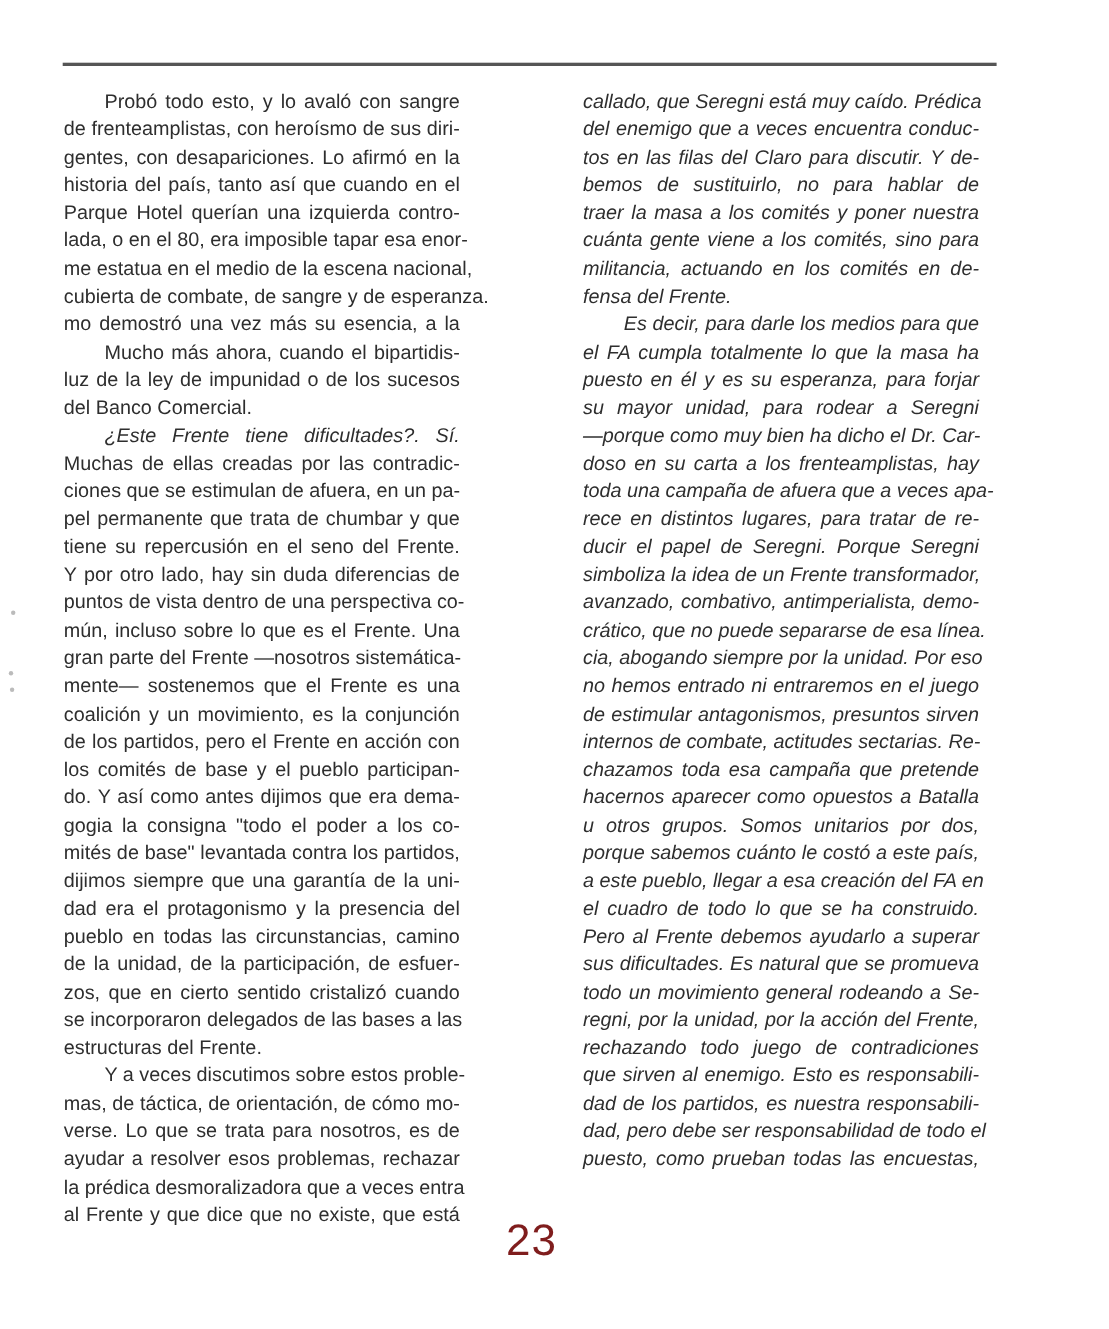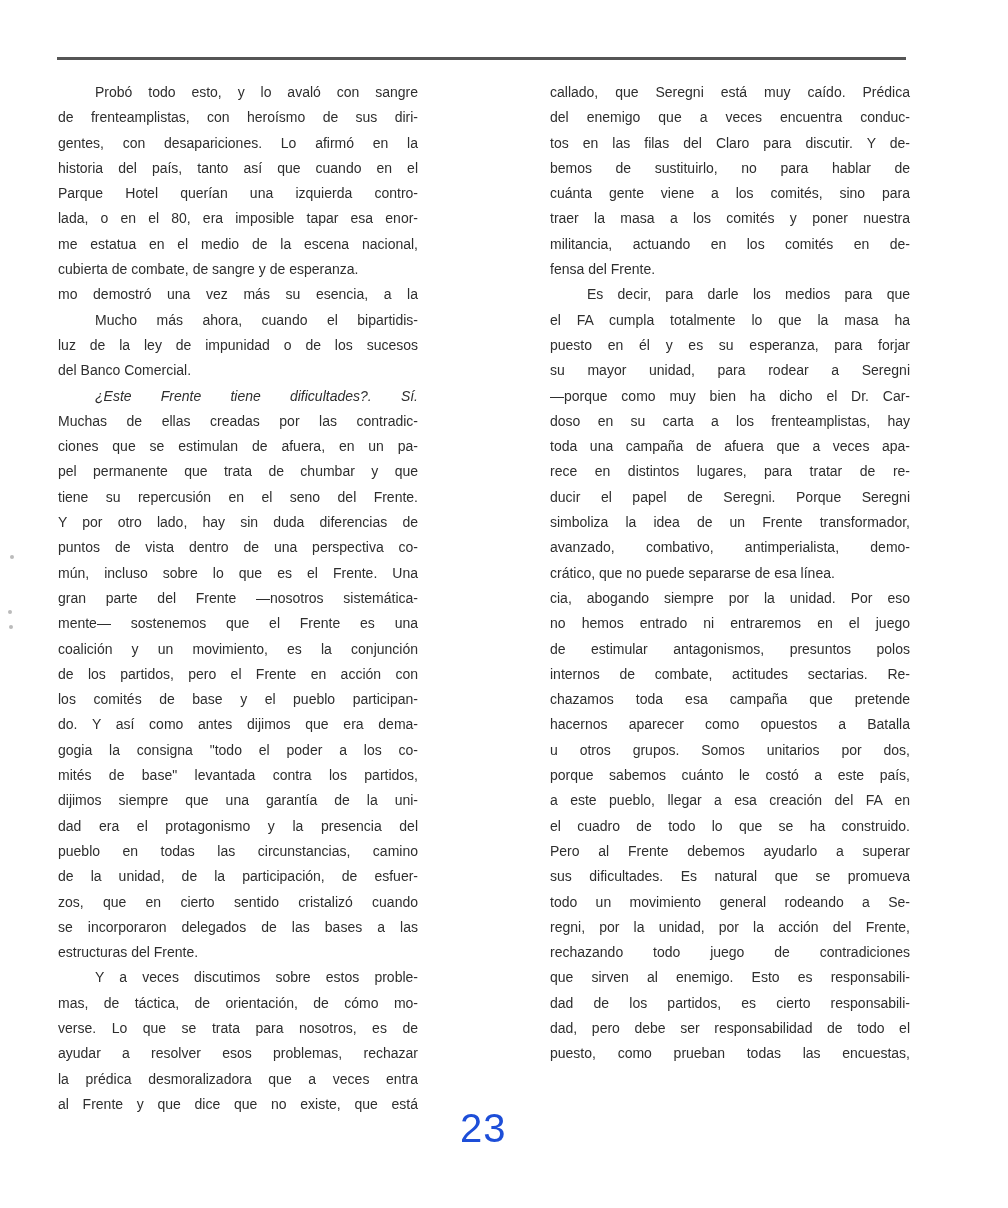--- a/index.html
+++ b/index.html
@@ -6,32 +6,32 @@
   body {
     width: 1008px; height: 1208px; position: relative; overflow: hidden;
     font-family: "Liberation Sans", sans-serif; color: #2e2e2e;
   }
   .rule {
     position: absolute; left: 57px; top: 57px; width: 849px; height: 3px;
     background: #555;
   }
   .col {
     position: absolute; top: 80px; width: 360px;
-    font-size: 14px; line-height: 25.3px; text-align: justify;
+    font-size: 18px; line-height: 25.3px; text-align: justify;
     text-align-last: justify;
   }
   .col.left { left: 58px; }
-  .col.right { left: 550px; top: 80px; }
+  .col.right { left: 530px; top: 80px; font-style: italic; }
   .line { display: block; white-space: nowrap; height: 25.3px; text-align-last: justify; text-align: justify; }
   .line.last { text-align-last: left; }
   .line.indent { padding-left: 37px; }
   .line.it { font-style: italic; }
   .pagenum {
     position: absolute; left: 460px; top: 1106px; font-size: 40px;
-    font-family: "Liberation Sans", sans-serif; color: #1d4ed8; letter-spacing: 1px;
+    font-family: "Liberation Sans", sans-serif; color: #7f1d1d; letter-spacing: 1px;
   }
   .speck { position: absolute; width: 4px; height: 4px; border-radius: 50%; background: #bbb; }
 </style>
 </head>
 <body>
 
 <div class="rule"></div>
 
 <div class="col left" id="col-left">
     <span class="line indent">Probó todo esto, y lo avaló con sangre</span>
@@ -74,53 +74,53 @@
     <span class="line">verse. Lo que se trata para nosotros, es de</span>
     <span class="line">ayudar a resolver esos problemas, rechazar</span>
     <span class="line">la prédica desmoralizadora que a veces entra</span>
     <span class="line">al Frente y que dice que no existe, que está</span>
   </div>
 <div class="col right" id="col-right">
     <span class="line">callado, que Seregni está muy caído. Prédica</span>
     <span class="line">del enemigo que a veces encuentra conduc-</span>
     <span class="line">tos en las filas del Claro para discutir. Y de-</span>
     <span class="line">bemos de sustituirlo, no para hablar de</span>
+    <span class="line">traer la masa a los comités y poner nuestra</span>
     <span class="line">cuánta gente viene a los comités, sino para</span>
-    <span class="line">traer la masa a los comités y poner nuestra</span>
     <span class="line">militancia, actuando en los comités en de-</span>
     <span class="line last">fensa del Frente.</span>
     <span class="line indent">Es decir, para darle los medios para que</span>
     <span class="line">el FA cumpla totalmente lo que la masa ha</span>
     <span class="line">puesto en él y es su esperanza, para forjar</span>
     <span class="line">su mayor unidad, para  rodear a Seregni</span>
     <span class="line">—porque como muy bien ha dicho el Dr. Car-</span>
     <span class="line">doso en su carta a los frenteamplistas, hay</span>
     <span class="line">toda una campaña de afuera que a veces apa-</span>
     <span class="line">rece en distintos lugares, para tratar de re-</span>
     <span class="line">ducir el papel de Seregni. Porque Seregni</span>
     <span class="line">simboliza la idea de un Frente transformador,</span>
     <span class="line">avanzado, combativo, antimperialista, demo-</span>
     <span class="line last">crático, que no puede separarse de esa línea.</span>
     <span class="line">cia, abogando siempre por la unidad. Por eso</span>
     <span class="line">no hemos entrado ni entraremos en el juego</span>
-    <span class="line">de estimular antagonismos, presuntos polos</span>
+    <span class="line">de estimular antagonismos, presuntos sirven</span>
     <span class="line">internos de combate, actitudes sectarias. Re-</span>
     <span class="line">chazamos toda esa campaña que pretende</span>
     <span class="line">hacernos aparecer como opuestos a Batalla</span>
     <span class="line">u otros grupos. Somos unitarios por dos,</span>
     <span class="line">porque sabemos cuánto le costó a este país,</span>
     <span class="line">a este pueblo, llegar a esa creación del FA en</span>
     <span class="line">el cuadro de todo lo que se ha construido.</span>
     <span class="line">Pero  al Frente debemos ayudarlo a superar</span>
     <span class="line">sus dificultades. Es natural que se promueva</span>
     <span class="line">todo un movimiento general rodeando a Se-</span>
     <span class="line">regni, por la unidad, por la acción del Frente,</span>
     <span class="line">rechazando todo juego de contradiciones</span>
     <span class="line">que sirven al enemigo. Esto es responsabili-</span>
-    <span class="line">dad  de los partidos, es cierto responsabili-</span>
+    <span class="line">dad  de los partidos, es nuestra responsabili-</span>
     <span class="line">dad, pero debe ser responsabilidad de todo el</span>
     <span class="line">puesto, como prueban todas las encuestas,</span>
   </div>
 
 <div class="pagenum">23</div>
 
 <span class="speck" style="left:10px; top:555px;"></span>
 <span class="speck" style="left:8px; top:610px;"></span>
 <span class="speck" style="left:9px; top:625px;"></span>
 

